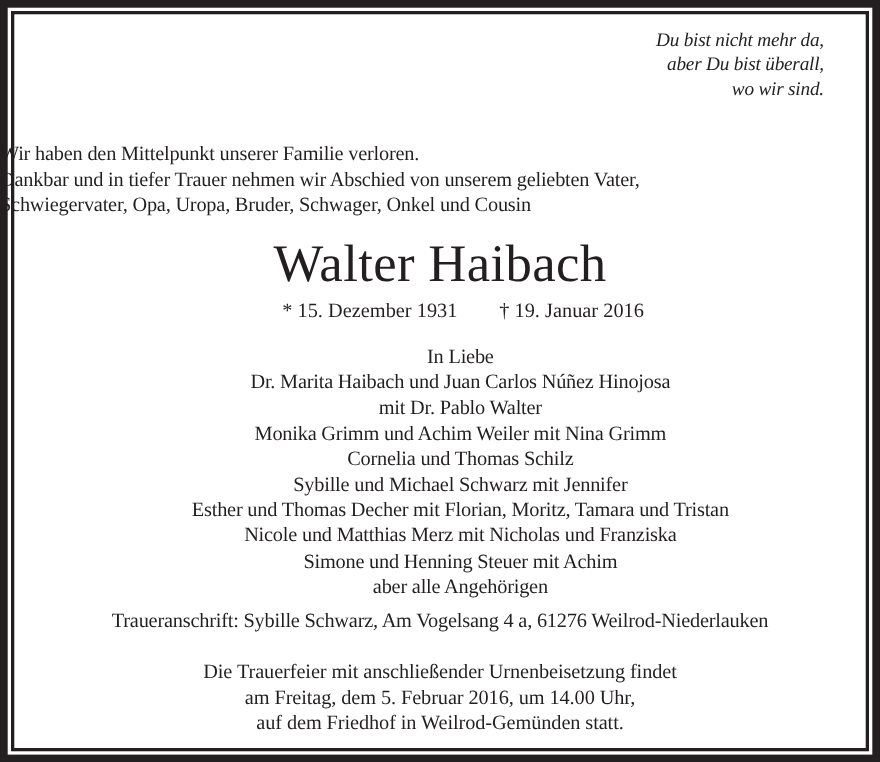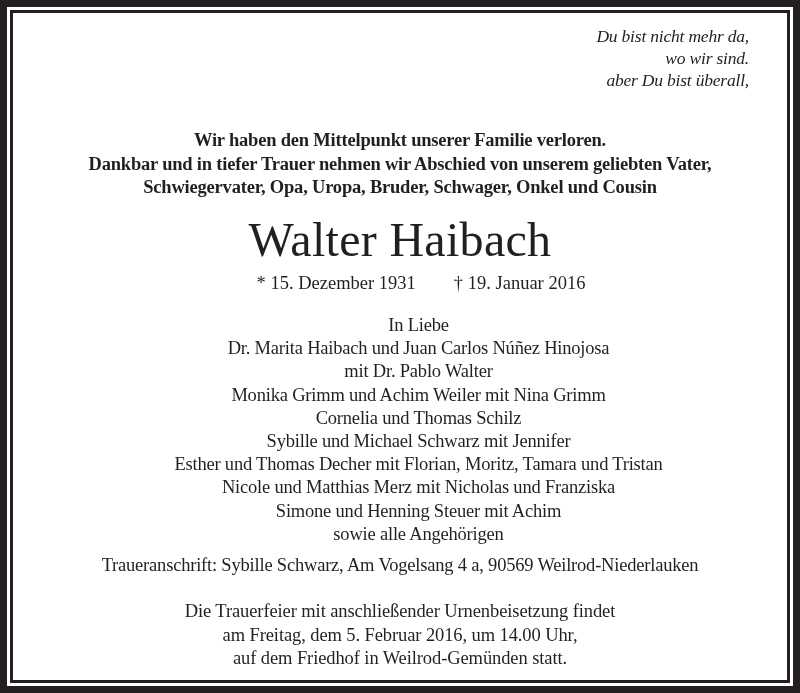--- a/index.html
+++ b/index.html
@@ -39,25 +39,24 @@
       font-style: italic;
       font-size: 17.5px;
       line-height: 22px;
       letter-spacing: -0.2px;
     }
     .poem div { white-space: nowrap; }
     .intro {
       position: absolute;
       left: 0; right: 0;
       top: 129px;
-      text-align: center;
+      text-align: left;
       font-size: 18.5px;
       line-height: 23.5px;
       letter-spacing: -0.2px;
-      font-weight: bold;
     }
     .intro div { white-space: nowrap; }
     .name {
       position: absolute;
       left: 0; right: 0;
       top: 212px;
       text-align: center;
       font-size: 48px;
       line-height: 56px;
       letter-spacing: 0.3px;
@@ -105,22 +104,22 @@
     .ceremony div { white-space: nowrap; }
   </style>
 </head>
 <body>
 
 <div class="frame-outer"></div>
 <div class="frame-inner"></div>
 
 <div class="poem">
   <div>Du bist nicht mehr da,</div>
+  <div>aber Du bist überall,</div>
   <div>wo wir sind.</div>
-  <div>aber Du bist überall,</div>
 </div>
 
 <div class="intro">
   <div>Wir haben den Mittelpunkt unserer Familie verloren.</div>
   <div>Dankbar und in tiefer Trauer nehmen wir Abschied von unserem geliebten Vater,</div>
   <div>Schwiegervater, Opa, Uropa, Bruder, Schwager, Onkel und Cousin</div>
 </div>
 
 <div class="name">Walter Haibach</div>
 
@@ -131,22 +130,22 @@
 <div class="mourners">
   <div>In Liebe</div>
   <div>Dr. Marita Haibach und Juan Carlos Núñez Hinojosa</div>
   <div>mit Dr. Pablo Walter</div>
   <div>Monika Grimm und Achim Weiler mit Nina Grimm</div>
   <div>Cornelia und Thomas Schilz</div>
   <div>Sybille und Michael Schwarz mit Jennifer</div>
   <div>Esther und Thomas Decher mit Florian, Moritz, Tamara und Tristan</div>
   <div>Nicole und Matthias Merz mit Nicholas und Franziska</div>
   <div>Simone und Henning Steuer mit Achim</div>
-  <div>sowie alle Angehörigen</div>
+  <div>aber alle Angehörigen</div>
 </div>
 
-<div class="address">Traueranschrift: Sybille Schwarz, Am Vogelsang 4 a, 90569 Weilrod-Niederlauken</div>
+<div class="address">Traueranschrift: Sybille Schwarz, Am Vogelsang 4 a, 61276 Weilrod-Niederlauken</div>
 
 <div class="ceremony">
   <div>Die Trauerfeier mit anschließender Urnenbeisetzung findet</div>
   <div>am Freitag, dem 5. Februar 2016, um 14.00 Uhr,</div>
   <div>auf dem Friedhof in Weilrod-Gemünden statt.</div>
 </div>
 
 </body></html>

